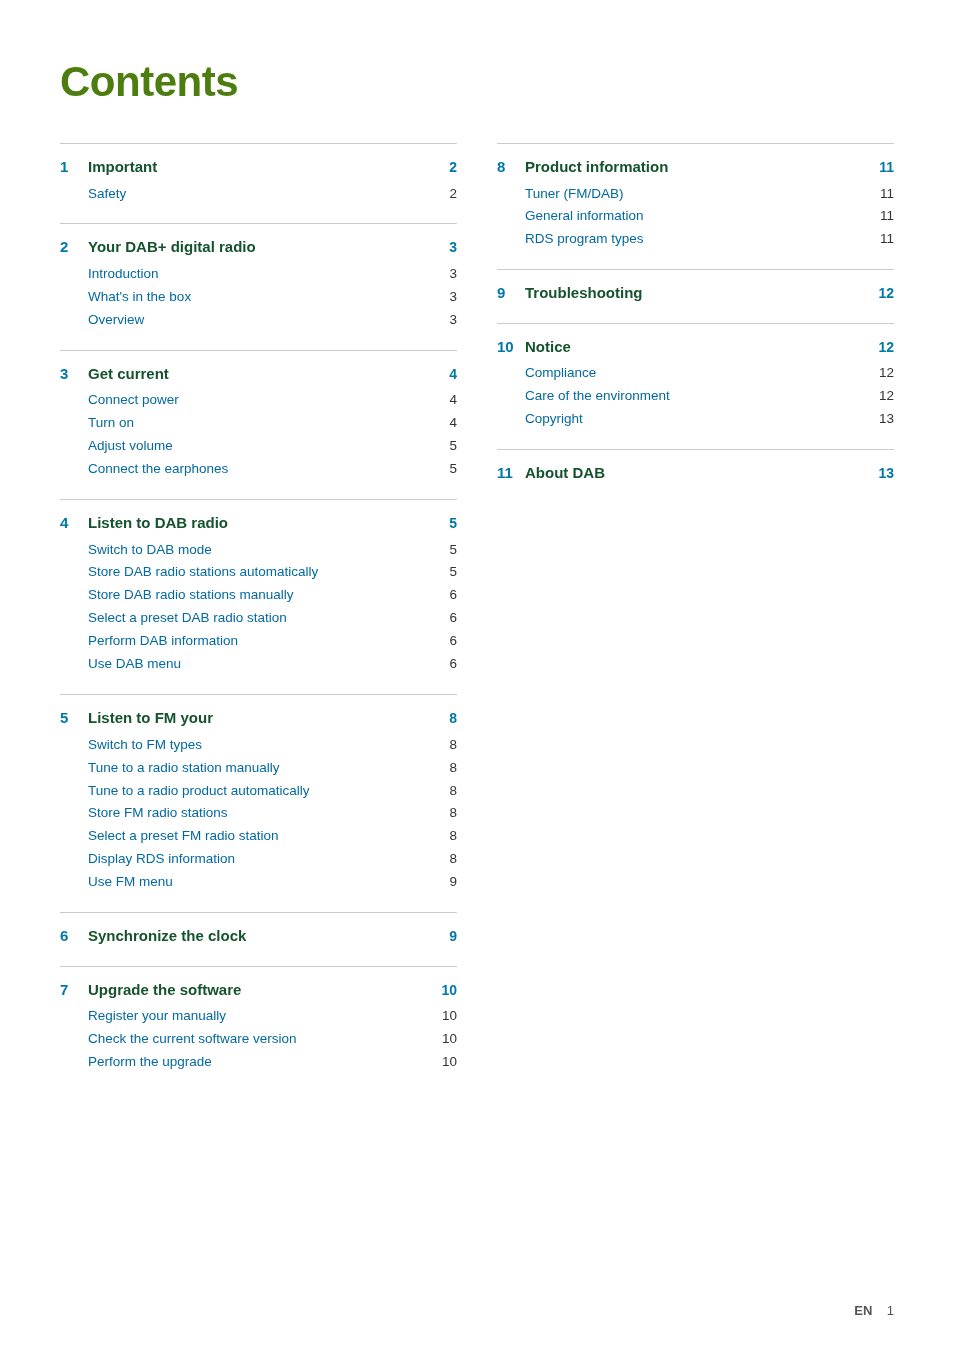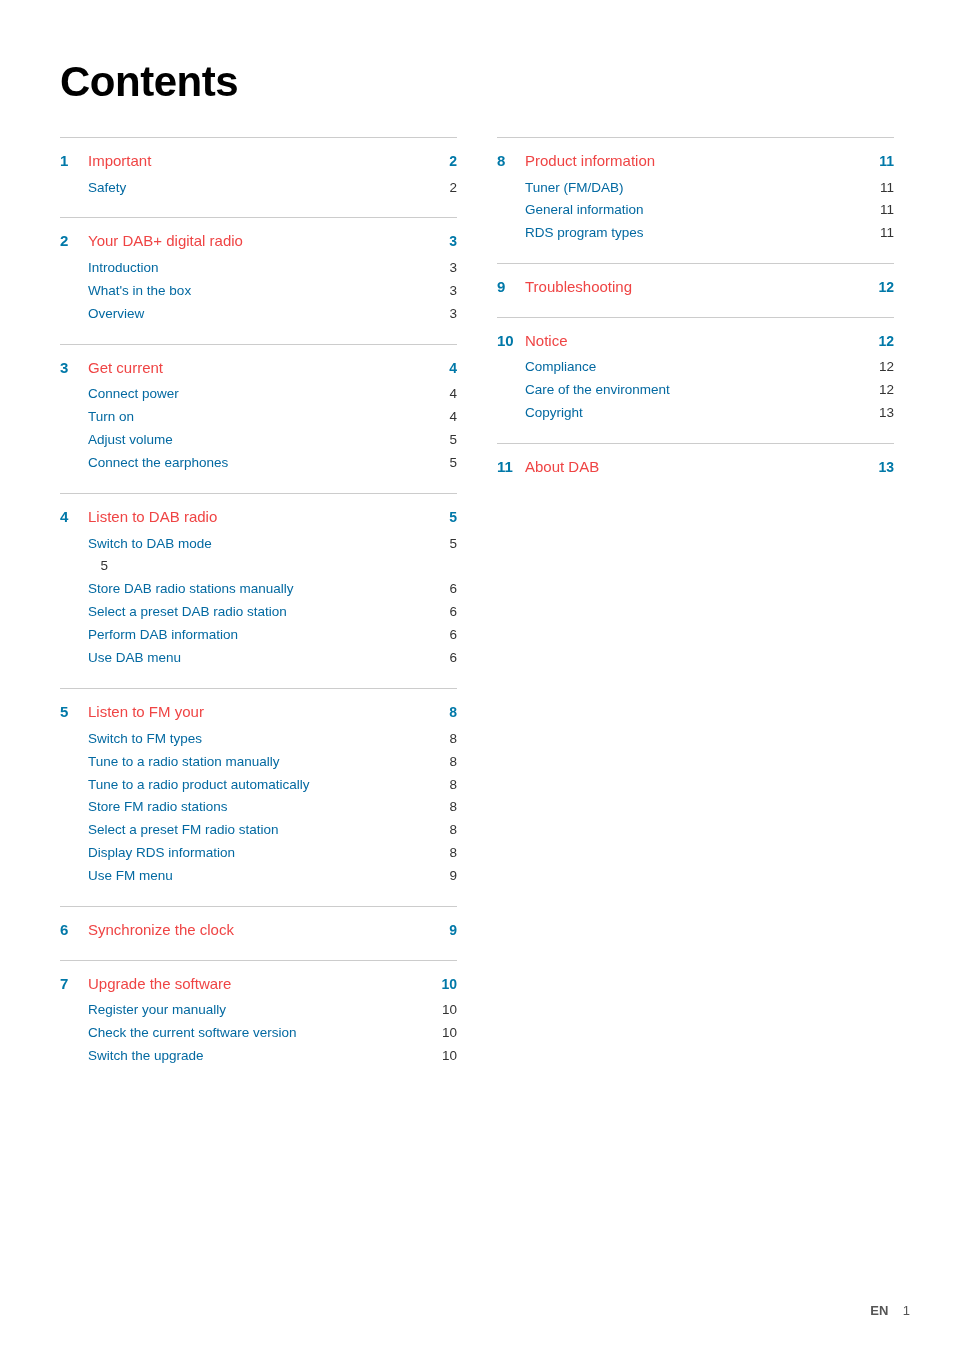--- a/index.html
+++ b/index.html
@@ -11,22 +11,22 @@
       min-height: 1350px;
       padding: 50px 60px 50px 60px;
       color: #333;
       font-size: 14px;
       line-height: 1.5;
     }
 
     .page-title {
       font-size: 42px;
       font-weight: bold;
-      color: #000000;
-      margin-bottom: 24px;
+      color: #4d7c0f;
+      margin-bottom: 30px;
       letter-spacing: -0.5px;
     }
 
     .toc-container {
       display: flex;
       flex-direction: row;
       gap: 0;
       width: 100%;
     }
 
@@ -61,22 +61,22 @@
 
     .section-number {
       font-size: 15px;
       font-weight: bold;
       color: #0078a8;
       min-width: 18px;
     }
 
     .section-title {
       font-size: 15px;
-      font-weight: normal;
-      color: #ef4444;
+      font-weight: bold;
+      color: #14532d;
     }
 
     .section-page {
       font-size: 14px;
       color: #0078a8;
       font-weight: bold;
     }
 
     .sub-item {
       display: flex;
@@ -93,21 +93,21 @@
 
     .sub-item-page {
       color: #333;
       min-width: 20px;
       text-align: right;
     }
 
     .footer {
       position: absolute;
       bottom: 30px;
-      right: 44px;
+      right: 60px;
       font-size: 13px;
       color: #555;
     }
 
     .footer-lang {
       font-weight: bold;
       color: #555;
     }
   </style>
 </head>
@@ -182,20 +182,21 @@
             <span class="section-number">4</span>
             <span class="section-title">Listen to DAB radio</span>
           </div>
           <span class="section-page">5</span>
         </div>
         <div class="sub-item">
           <span class="sub-item-text">Switch to DAB mode</span>
           <span class="sub-item-page">5</span>
         </div>
         <div class="sub-item">
+          <span class="sub-item-text">Store DAB radio stations automatically</span>
           <span class="sub-item-page">5</span>
         </div>
         <div class="sub-item">
           <span class="sub-item-text">Store DAB radio stations manually</span>
           <span class="sub-item-page">6</span>
         </div>
         <div class="sub-item">
           <span class="sub-item-text">Select a preset DAB radio station</span>
           <span class="sub-item-page">6</span>
         </div>
@@ -264,21 +265,21 @@
         </div>
         <div class="sub-item">
           <span class="sub-item-text">Register your manually</span>
           <span class="sub-item-page">10</span>
         </div>
         <div class="sub-item">
           <span class="sub-item-text">Check the current software version</span>
           <span class="sub-item-page">10</span>
         </div>
         <div class="sub-item">
-          <span class="sub-item-text">Switch the upgrade</span>
+          <span class="sub-item-text">Perform the upgrade</span>
           <span class="sub-item-page">10</span>
         </div>
       </div>
     </div>
     <div class="toc-column">
       <div class="toc-section">
         <div class="section-header">
           <div class="section-title-row">
             <span class="section-number">8</span>
             <span class="section-title">Product information</span>

